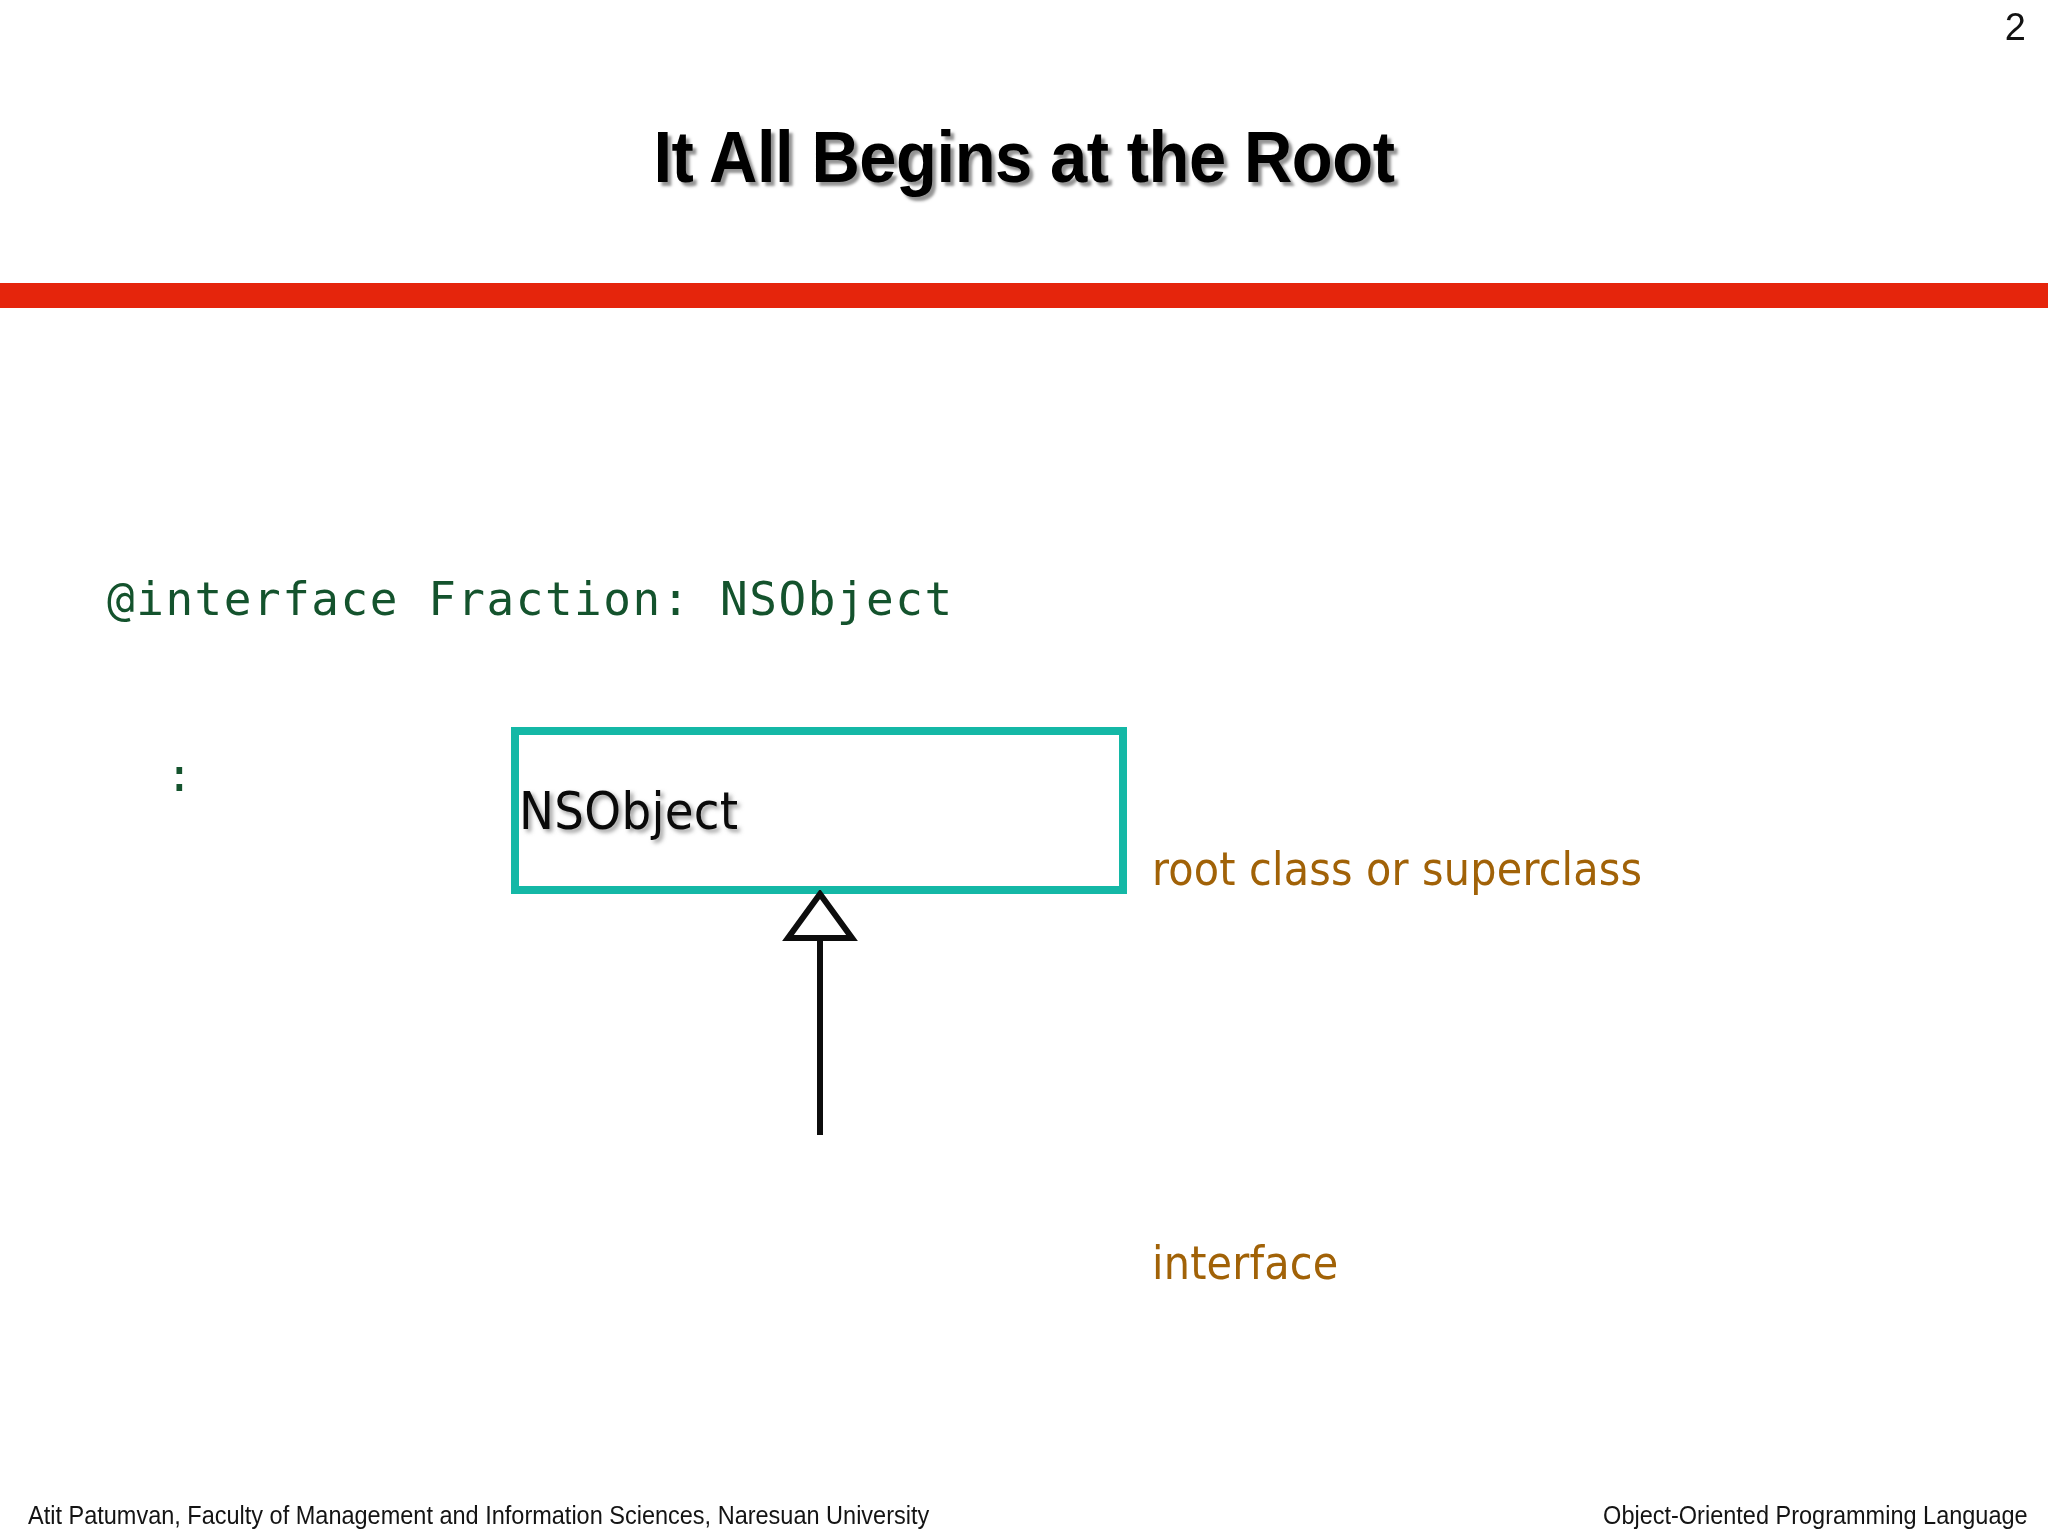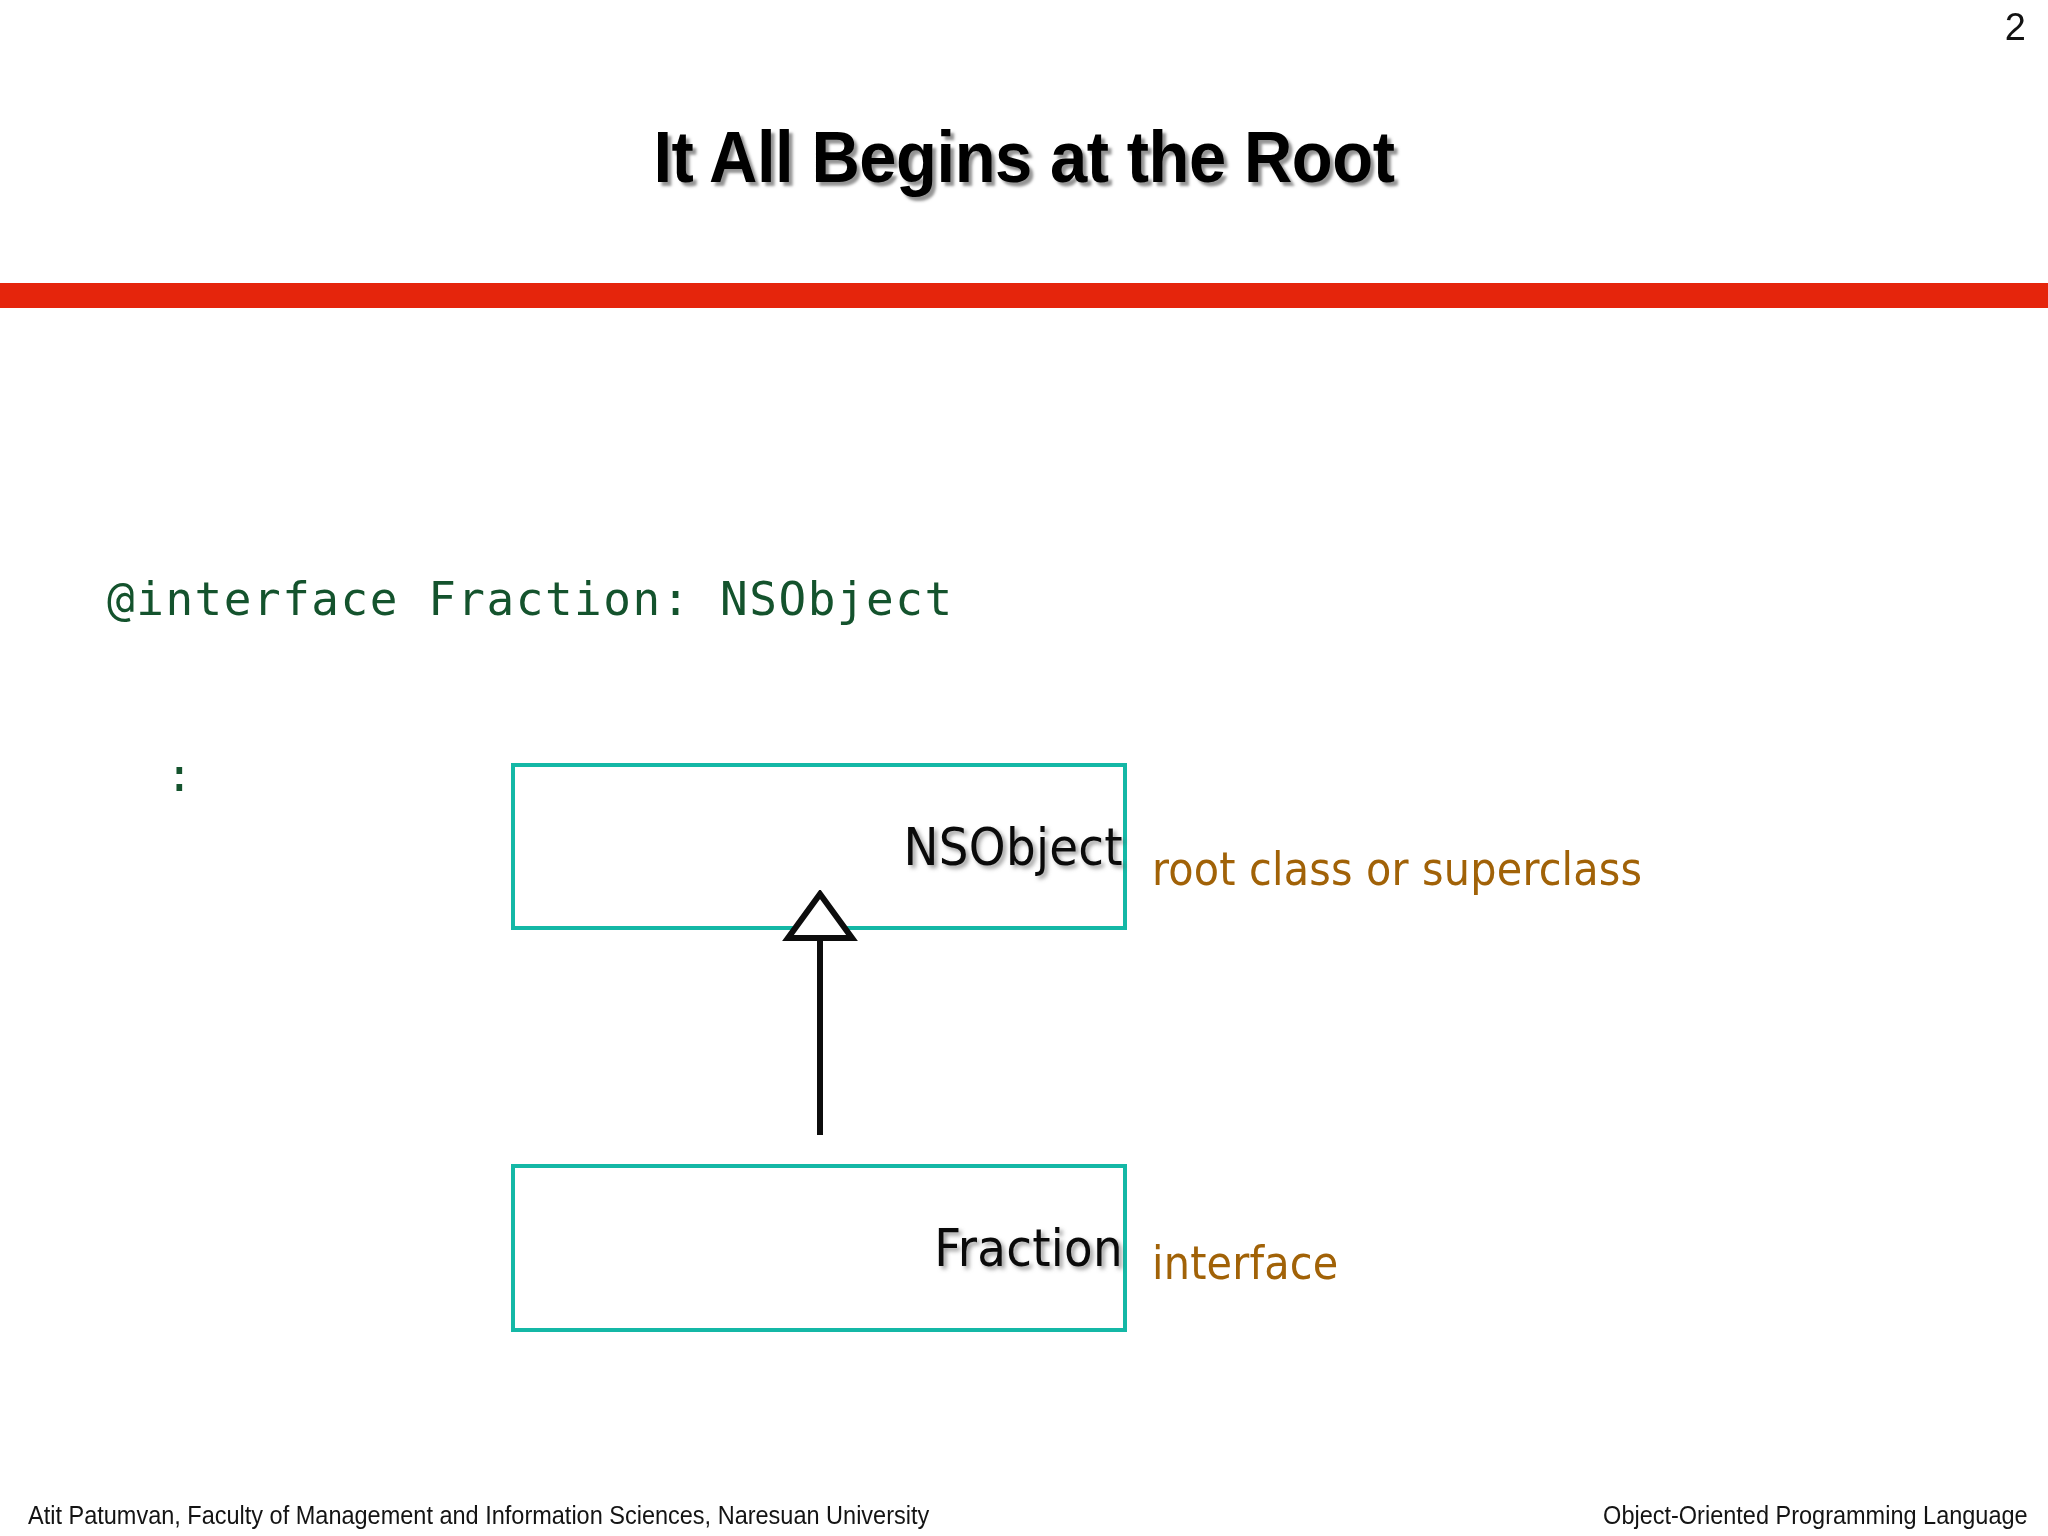--- a/index.html
+++ b/index.html
@@ -79,26 +79,25 @@
   }
   .code-line {
     display: block;
     white-space: pre;
   }
 
   
   .uml-box {
     position: absolute;
     box-sizing: border-box;
-    border: 4px solid #14b8a6;
+    border: 8px solid #14b8a6;
     background: #ffffff;
     display: flex;
     align-items: center;
-    justify-content: flex-end;
-    margin-top: 36px;
+    justify-content: flex-start;
   }
   .uml-box-label {
     font-family: "DejaVu Sans Condensed", "Liberation Sans", sans-serif;
     font-size: 52px;
     font-weight: 400;
     color: #0a0a0a;
     text-shadow: 3px 3px 4px rgba(90,90,90,0.6);
     line-height: 1;
     letter-spacing: 0.3px;
   }
@@ -184,23 +183,20 @@
 
   <div class="uml-box" id="box-superclass">
     <span class="uml-box-label">NSObject</span>
   </div>
 
   <svg class="generalization" viewBox="0 0 120 245" xmlns="http://www.w3.org/2000/svg">
     <line x1="60" y1="245" x2="60" y2="48" stroke="#0d0d0d" stroke-width="6"></line>
     <polygon points="60,4 92,48 28,48" fill="#ffffff" stroke="#0d0d0d" stroke-width="6" stroke-linejoin="miter"></polygon>
   </svg>
 
-  <div class="uml-box" id="box-subclass">
-    <span class="uml-box-label">Fraction</span>
-  </div>
 
   <div class="annotation" id="annotation-superclass">root class or superclass</div>
 
   <div class="annotation" id="annotation-subclass">interface</div>
 
   <div class="footer-text" id="footer-left">Atit Patumvan, Faculty of Management and Information Sciences, Naresuan University</div>
 
   <div class="footer-text" id="footer-right">Object-Oriented Programming Language</div>
 
 </div>

